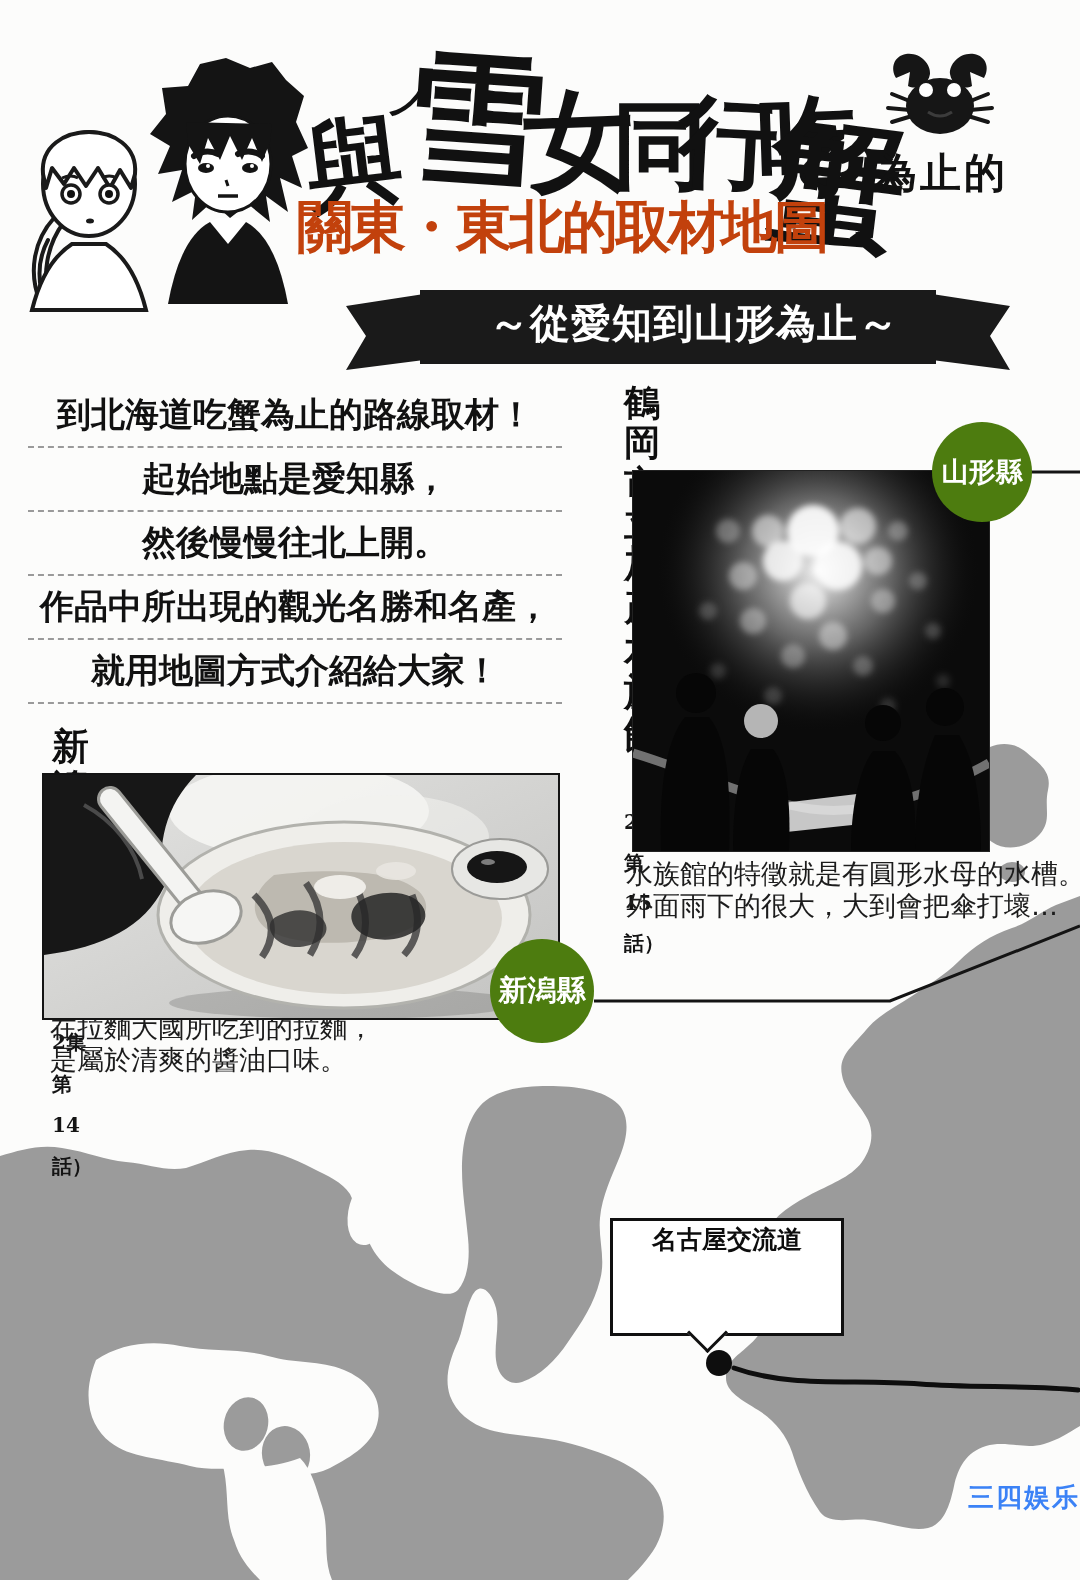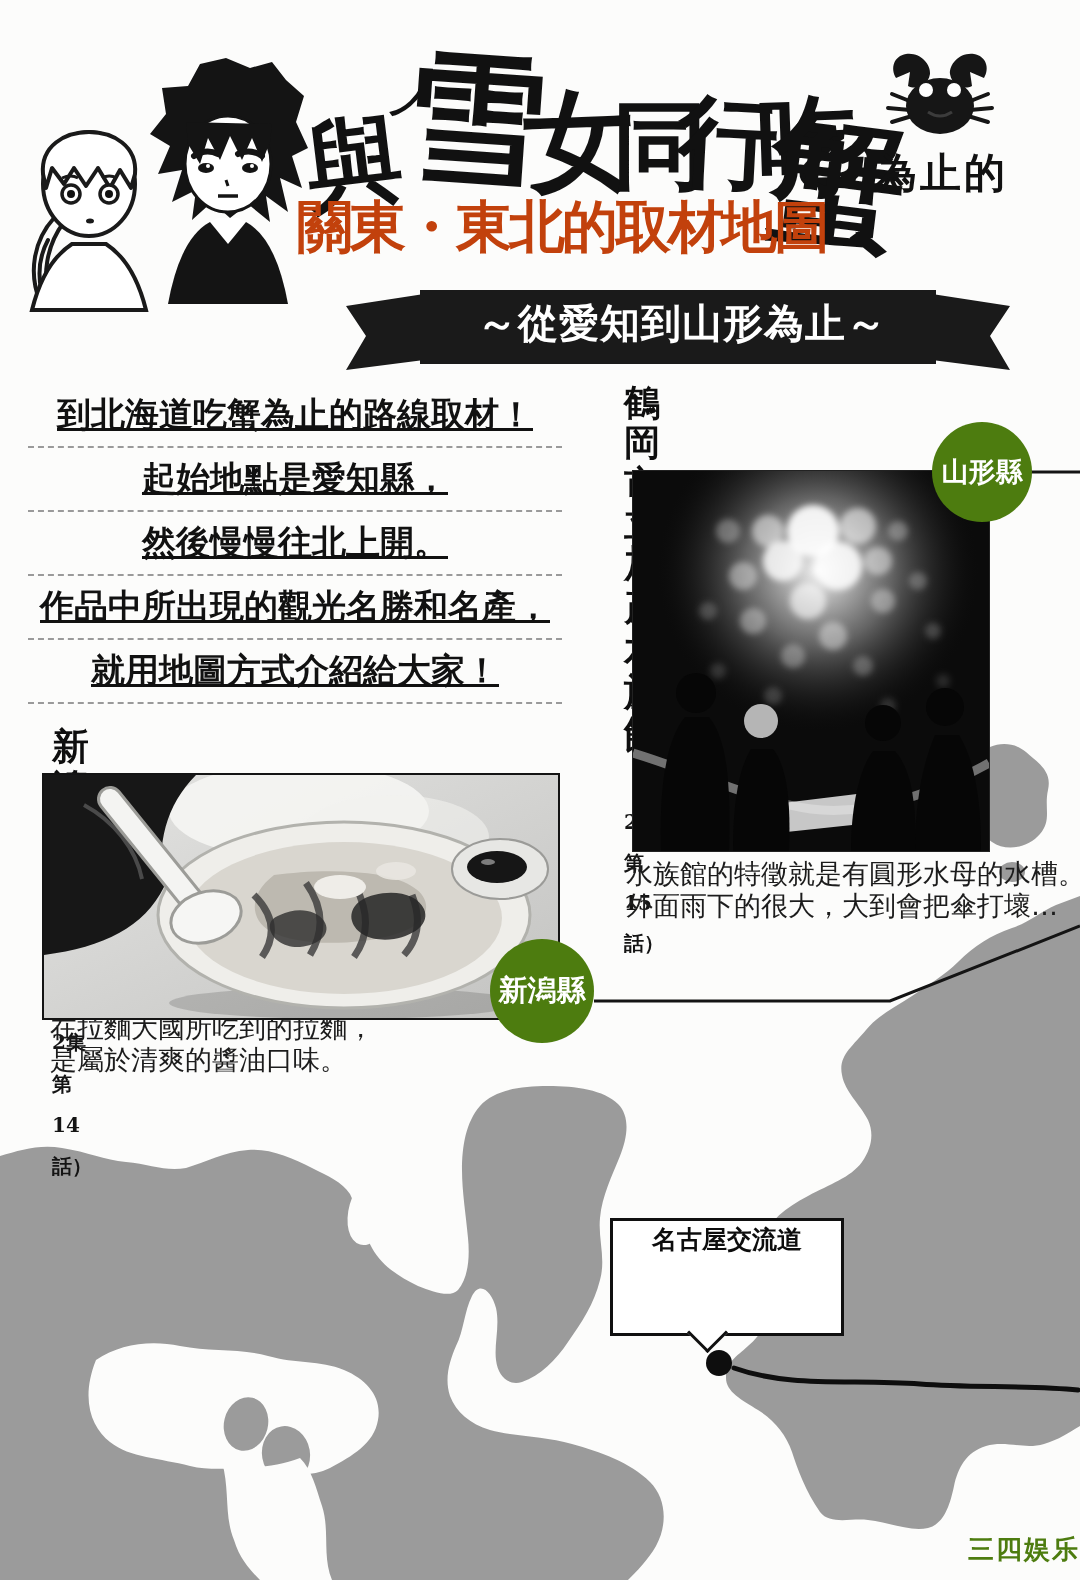--- a/index.html
+++ b/index.html
@@ -6,44 +6,44 @@
   body{width:1080px;height:1580px;position:relative;background:#fcfcfb;overflow:hidden;
        font-family:"DejaVu Sans","Liberation Sans",sans-serif;color:#161616;}
   .abs{position:absolute;}
   
   .title-char{position:absolute;font-family:"DejaVu Serif","Liberation Serif",serif;font-weight:700;color:#111;line-height:1;}
   .title-suffix{position:absolute;left:876px;top:146px;font-family:"DejaVu Serif",serif;font-weight:700;
       font-size:41px;letter-spacing:3px;color:#111;}
   .title-line2{position:absolute;left:297px;top:196px;width:760px;font-family:"DejaVu Serif",serif;
       font-weight:700;font-size:56px;letter-spacing:-3px;color:#c2410c;white-space:nowrap;line-height:1.1;}
   .banner{position:absolute;left:340px;top:284px;width:676px;height:100px;}
-  .banner-text{position:absolute;left:84px;top:12px;width:516px;text-align:center;
+  .banner-text{position:absolute;left:96px;top:12px;width:516px;text-align:center;
       font-family:"DejaVu Serif",serif;font-weight:700;font-size:40px;color:#fff;letter-spacing:1px;}
   
   .intro{position:absolute;left:28px;top:384px;width:534px;}
   .intro-row{height:62px;display:flex;align-items:center;justify-content:center;
-      border-bottom:2px dashed #9a9a9a;font-size:34px;font-weight:600;color:#111;white-space:nowrap;text-decoration:underline;}
+      border-bottom:2px dashed #9a9a9a;font-size:34px;font-weight:600;color:#111;white-space:nowrap;}
   
   .sec-head{font-family:"DejaVu Serif",serif;font-weight:700;color:#0e0e0e;line-height:1.12;}
   .chapter{font-family:"DejaVu Serif",serif;font-weight:700;font-size:20px;color:#141414;}
   .caption{font-size:27px;line-height:32px;color:#1c1c1c;font-weight:500;white-space:nowrap;}
   
   .badge{position:absolute;border-radius:50%;background:#4d7c0f;display:flex;align-items:center;justify-content:center;
       color:#fff;font-family:"DejaVu Serif",serif;font-weight:700;z-index:6;}
   
   .photo{position:absolute;overflow:hidden;z-index:4;}
   
   .callout{position:absolute;left:610px;top:1218px;width:228px;height:112px;background:#fff;
       border:3px solid #101010;z-index:7;text-align:center;}
   .callout-title{font-family:"DejaVu Serif",serif;font-weight:700;font-size:45px;line-height:1.1;margin-top:5px;color:#0d0d0d;}
   .callout-sub{font-family:"DejaVu Serif",serif;font-weight:700;font-size:25px;margin-top:2px;color:#0d0d0d;}
   .callout-pointer{position:absolute;left:80px;bottom:-14px;width:26px;height:26px;background:#fff;
       transform:rotate(45deg);border-right:3px solid #101010;border-bottom:3px solid #101010;}
   
-  .watermark{position:absolute;left:968px;top:1532px;font-size:26px;font-weight:700;color:#4d7c0f;
+  .watermark{position:absolute;left:968px;top:1480px;font-size:26px;font-weight:700;color:#3b82f6;
       letter-spacing:2px;z-index:8;white-space:nowrap;}
   svg{display:block;}
 </style>
 </head>
 <body>
 
 <svg class="abs" style="left:0;top:0;z-index:0;" width="1080" height="1580" viewBox="0 0 1080 1580">
 
   <path fill="#9b9b9b" d="M1080,896 L1056,905 C1040,912 1030,922 1012,928 C990,936 975,945 958,962 C945,975 928,985 912,996 C897,1006 878,1015 866,1030 C852,1047 838,1056 842,1075 C845,1092 860,1104 868,1120 C874,1133 872,1148 862,1162 C850,1178 830,1184 808,1196 C785,1208 770,1220 762,1240 C754,1260 756,1280 766,1300 C772,1315 764,1332 748,1346 C736,1357 726,1362 726,1378 C726,1392 742,1400 758,1410 C774,1420 786,1434 792,1452 C797,1468 806,1492 820,1512 C830,1525 850,1518 868,1520 C888,1522 910,1532 928,1528 C944,1524 950,1505 954,1486 C958,1468 966,1452 986,1446 C1006,1440 1024,1450 1044,1444 C1058,1440 1070,1432 1080,1426 Z"></path>
 

